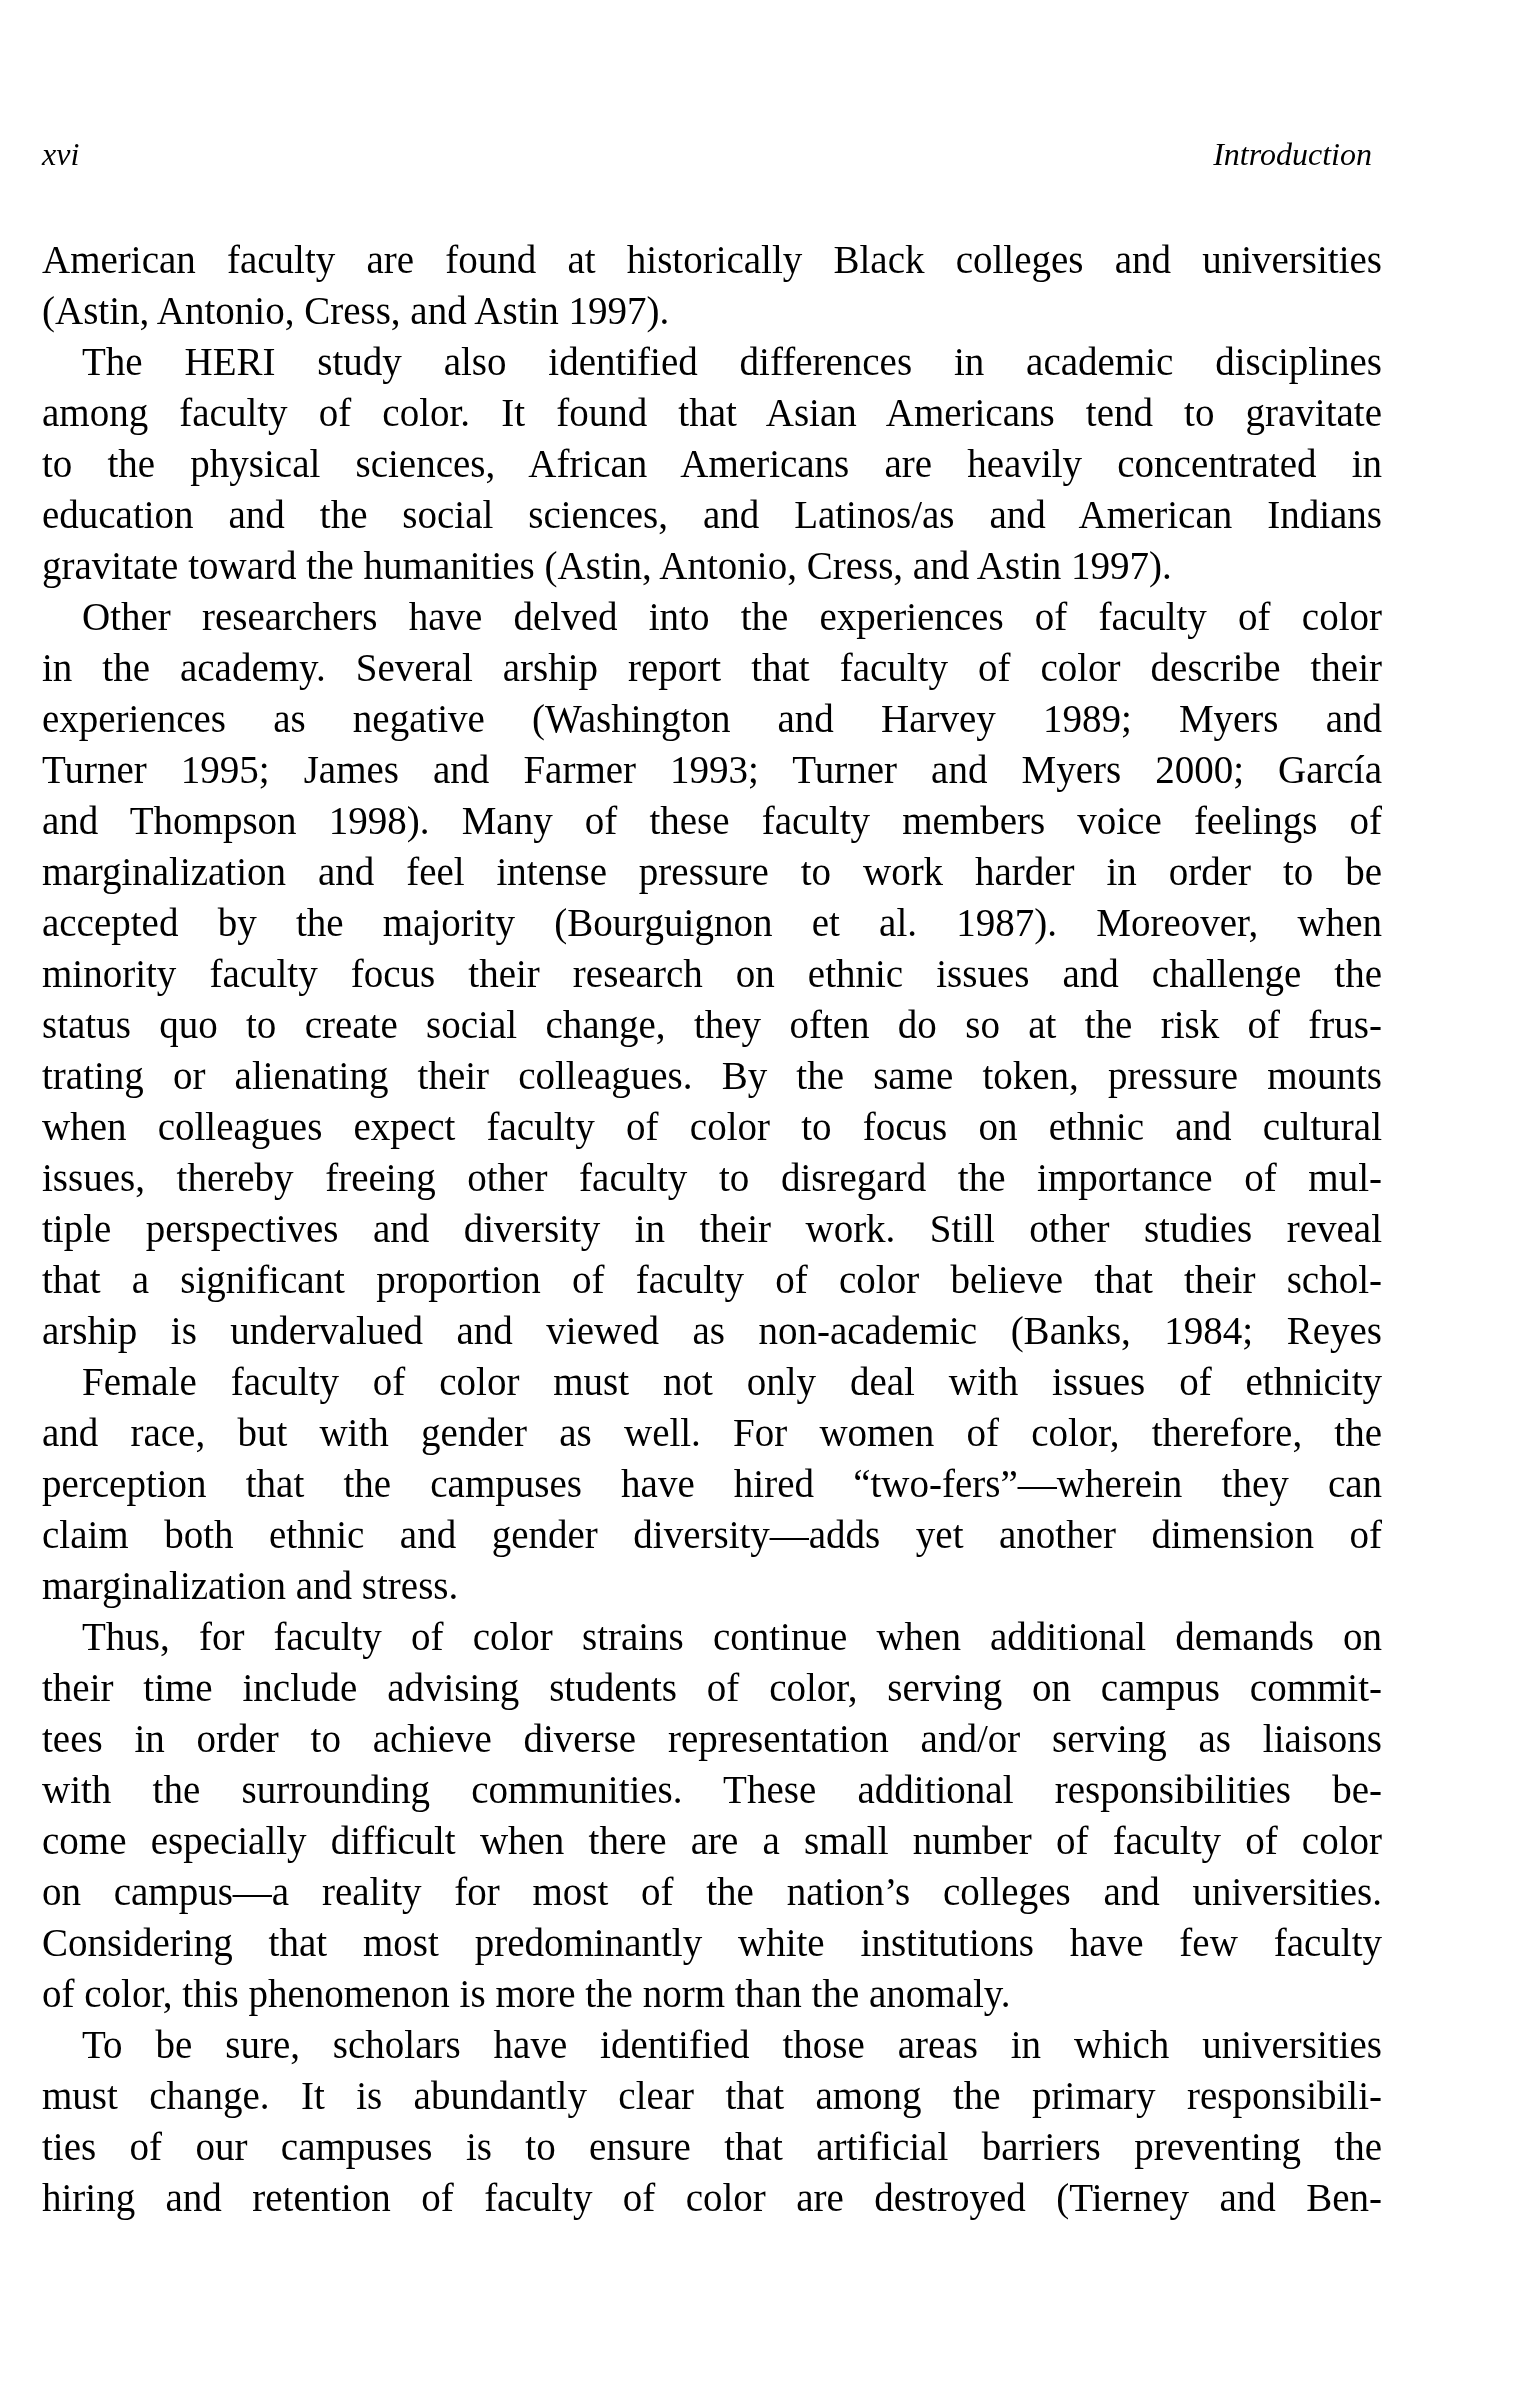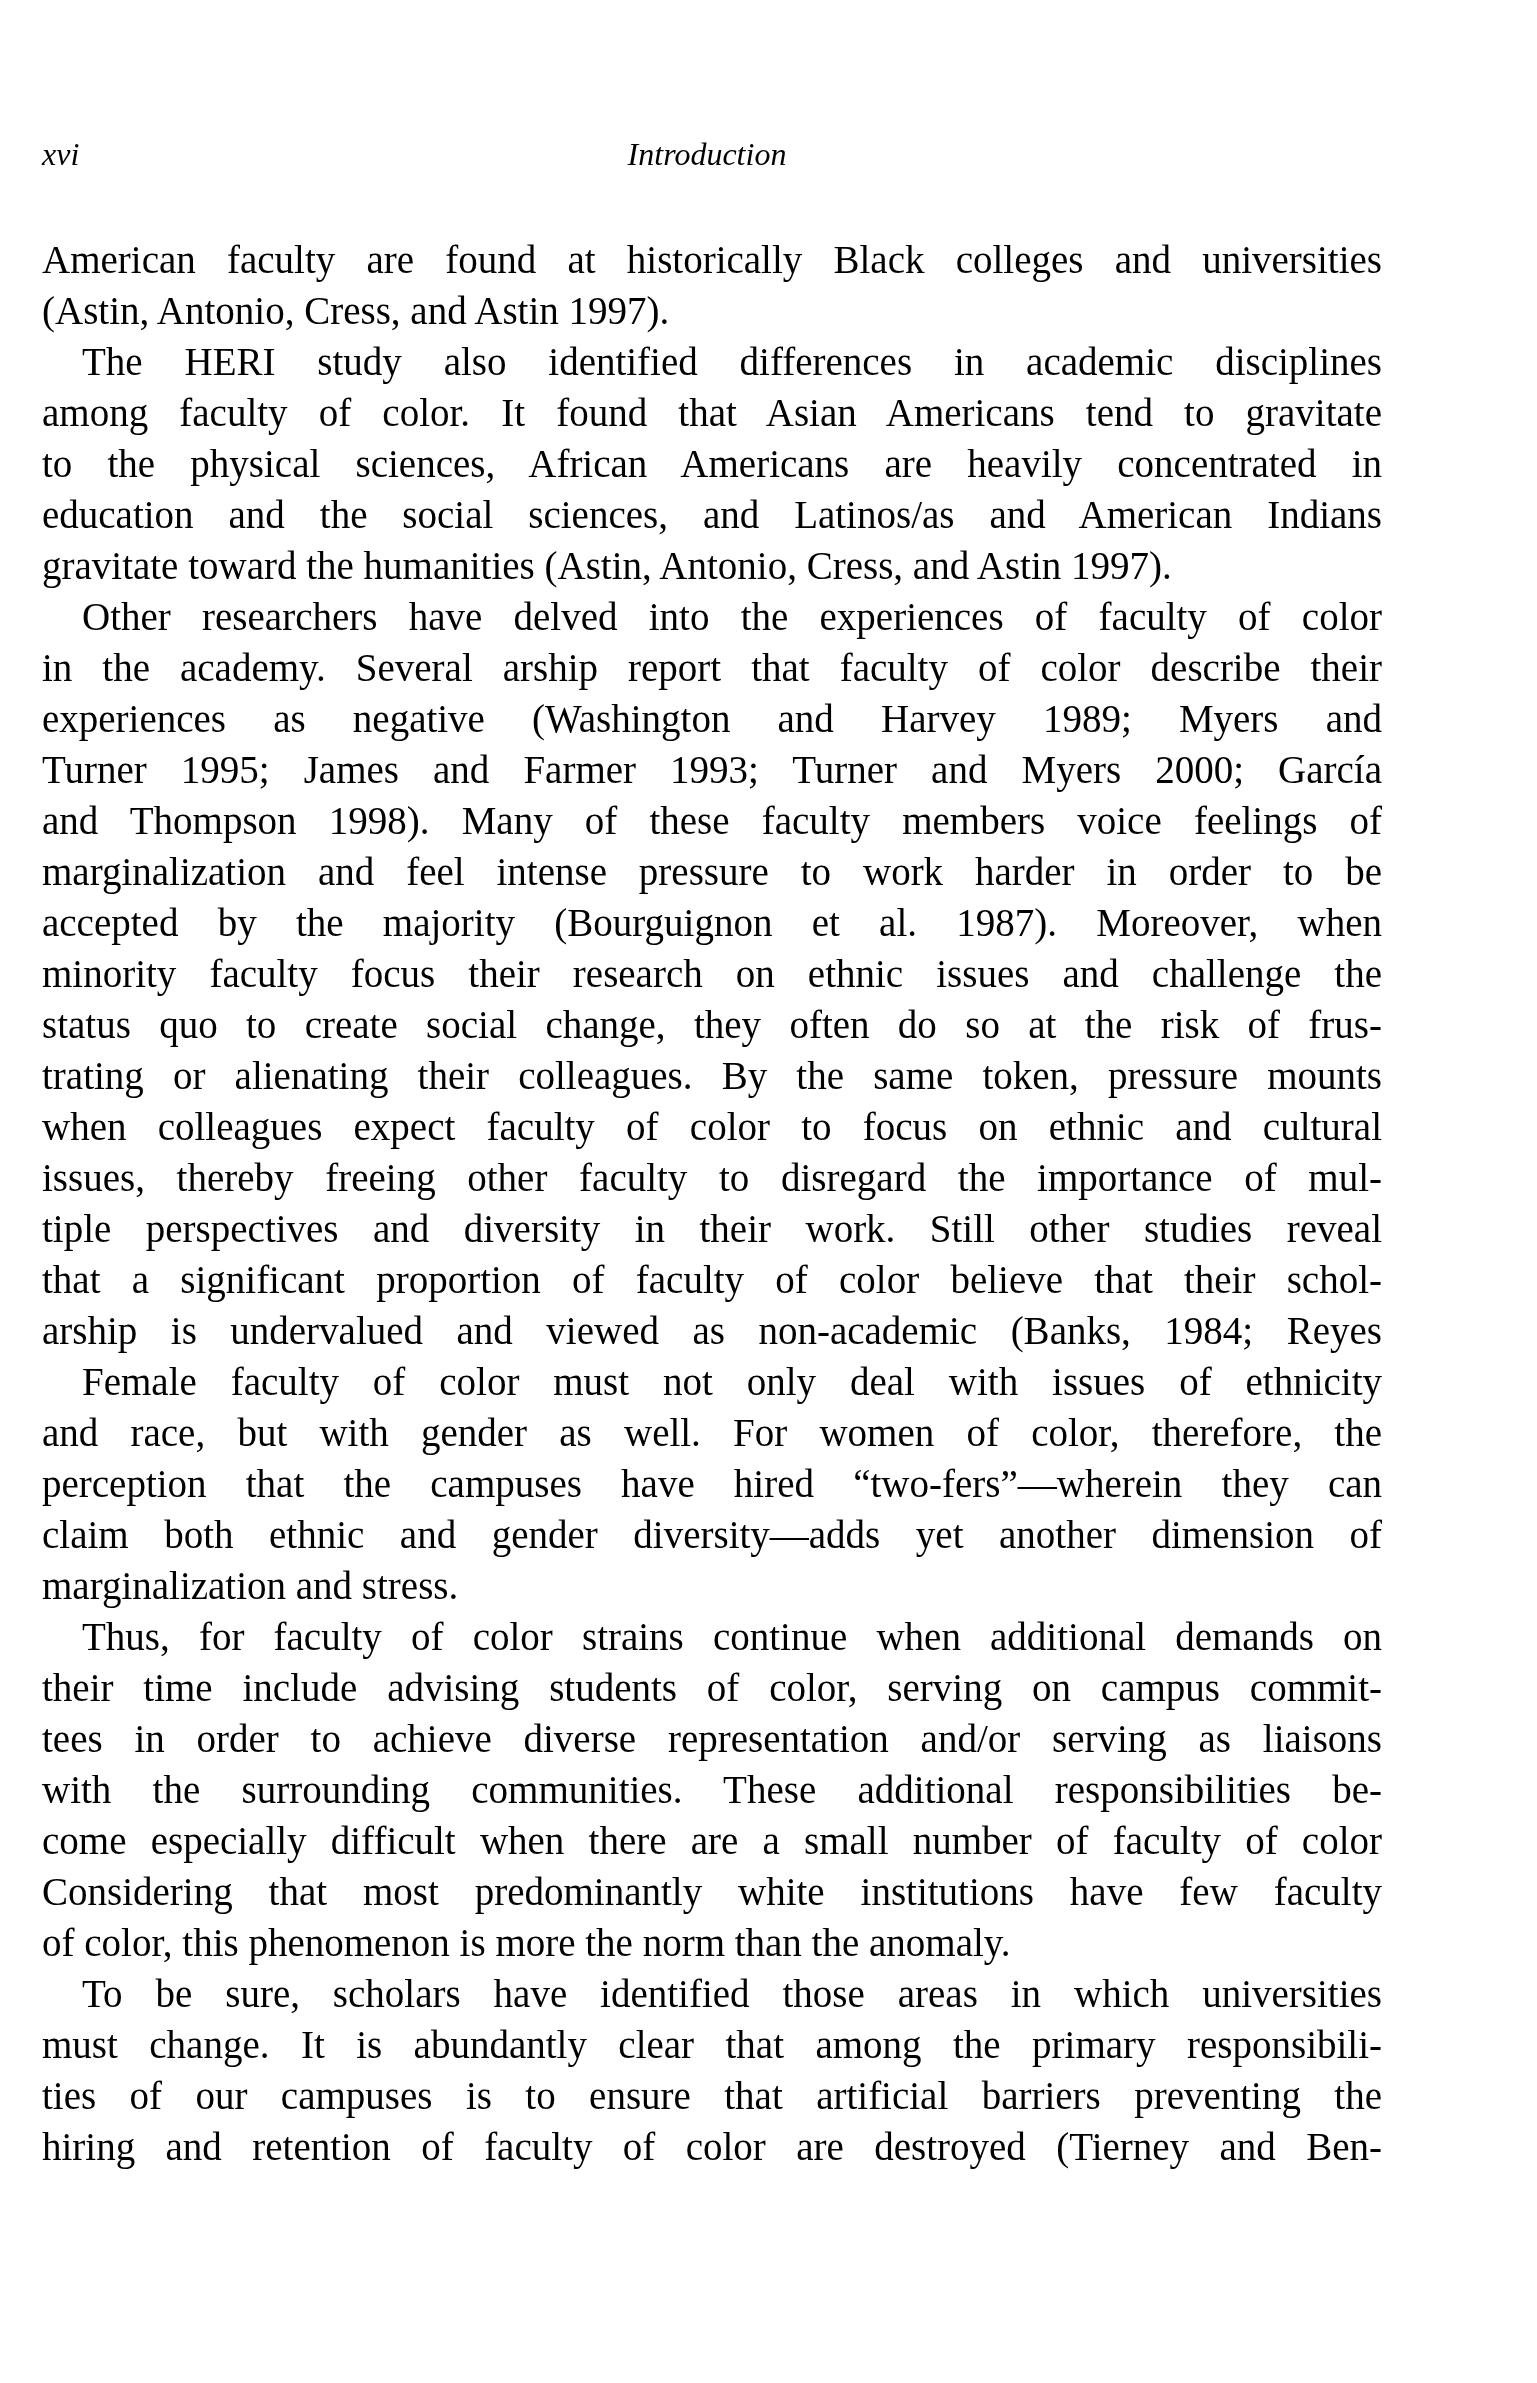--- a/index.html
+++ b/index.html
@@ -10,21 +10,21 @@
     color: #000;
     font-family: "Liberation Serif", "DejaVu Serif", serif;
     overflow: hidden;
   }
   .page { position: absolute; left: 0; top: 0; width: 1389px; height: 2384px; }
   .header {
     position: absolute; top: 136px; left: 42px; width: 1330px; height: 37px;
     font-style: italic; font-size: 32px;
   }
   .folio { position: absolute; left: 0; top: 0; }
-  .running-head { position: absolute; left: 0; right: 0; text-align: center; top: 0; }
+  .running-head { position: absolute; left: 0; right: 0; text-align: right; top: 0; }
   .body-text {
     position: absolute; left: 42px; top: 234px; width: 1340px;
     font-size: 39px; line-height: 51px;
   }
   .line { display: block; text-align: justify; text-align-last: justify; white-space: nowrap; height: 51px; }
   .line.last { text-align-last: left; }
   .line.indent { padding-left: 40px; }
 </style>
 </head>
 <body>
@@ -60,20 +60,21 @@
       <span class="line indent">Female faculty of color must not only deal with issues of ethnicity</span>
       <span class="line">and race, but with gender as well. For women of color, therefore, the</span>
       <span class="line">perception that the campuses have hired “two-fers”—wherein they can</span>
       <span class="line">claim both ethnic and gender diversity—adds yet another dimension of</span>
       <span class="line last">marginalization and stress.</span>
       <span class="line indent">Thus, for faculty of color strains continue when additional demands on</span>
       <span class="line">their time include advising students of color, serving on campus commit-</span>
       <span class="line">tees in order to achieve diverse representation and/or serving as liaisons</span>
       <span class="line">with the surrounding communities. These additional responsibilities be-</span>
       <span class="line">come especially difficult when there are a small number of faculty of color</span>
+      <span class="line">on campus—a reality for most of the nation’s colleges and universities.</span>
       <span class="line">Considering that most predominantly white institutions have few faculty</span>
       <span class="line last">of color, this phenomenon is more the norm than the anomaly.</span>
       <span class="line indent">To be sure, scholars have identified those areas in which universities</span>
       <span class="line">must change. It is abundantly clear that among the primary responsibili-</span>
       <span class="line">ties of our campuses is to ensure that artificial barriers preventing the</span>
       <span class="line">hiring and retention of faculty of color are destroyed (Tierney and Ben-</span>
     </div>
 </div>
 
 

